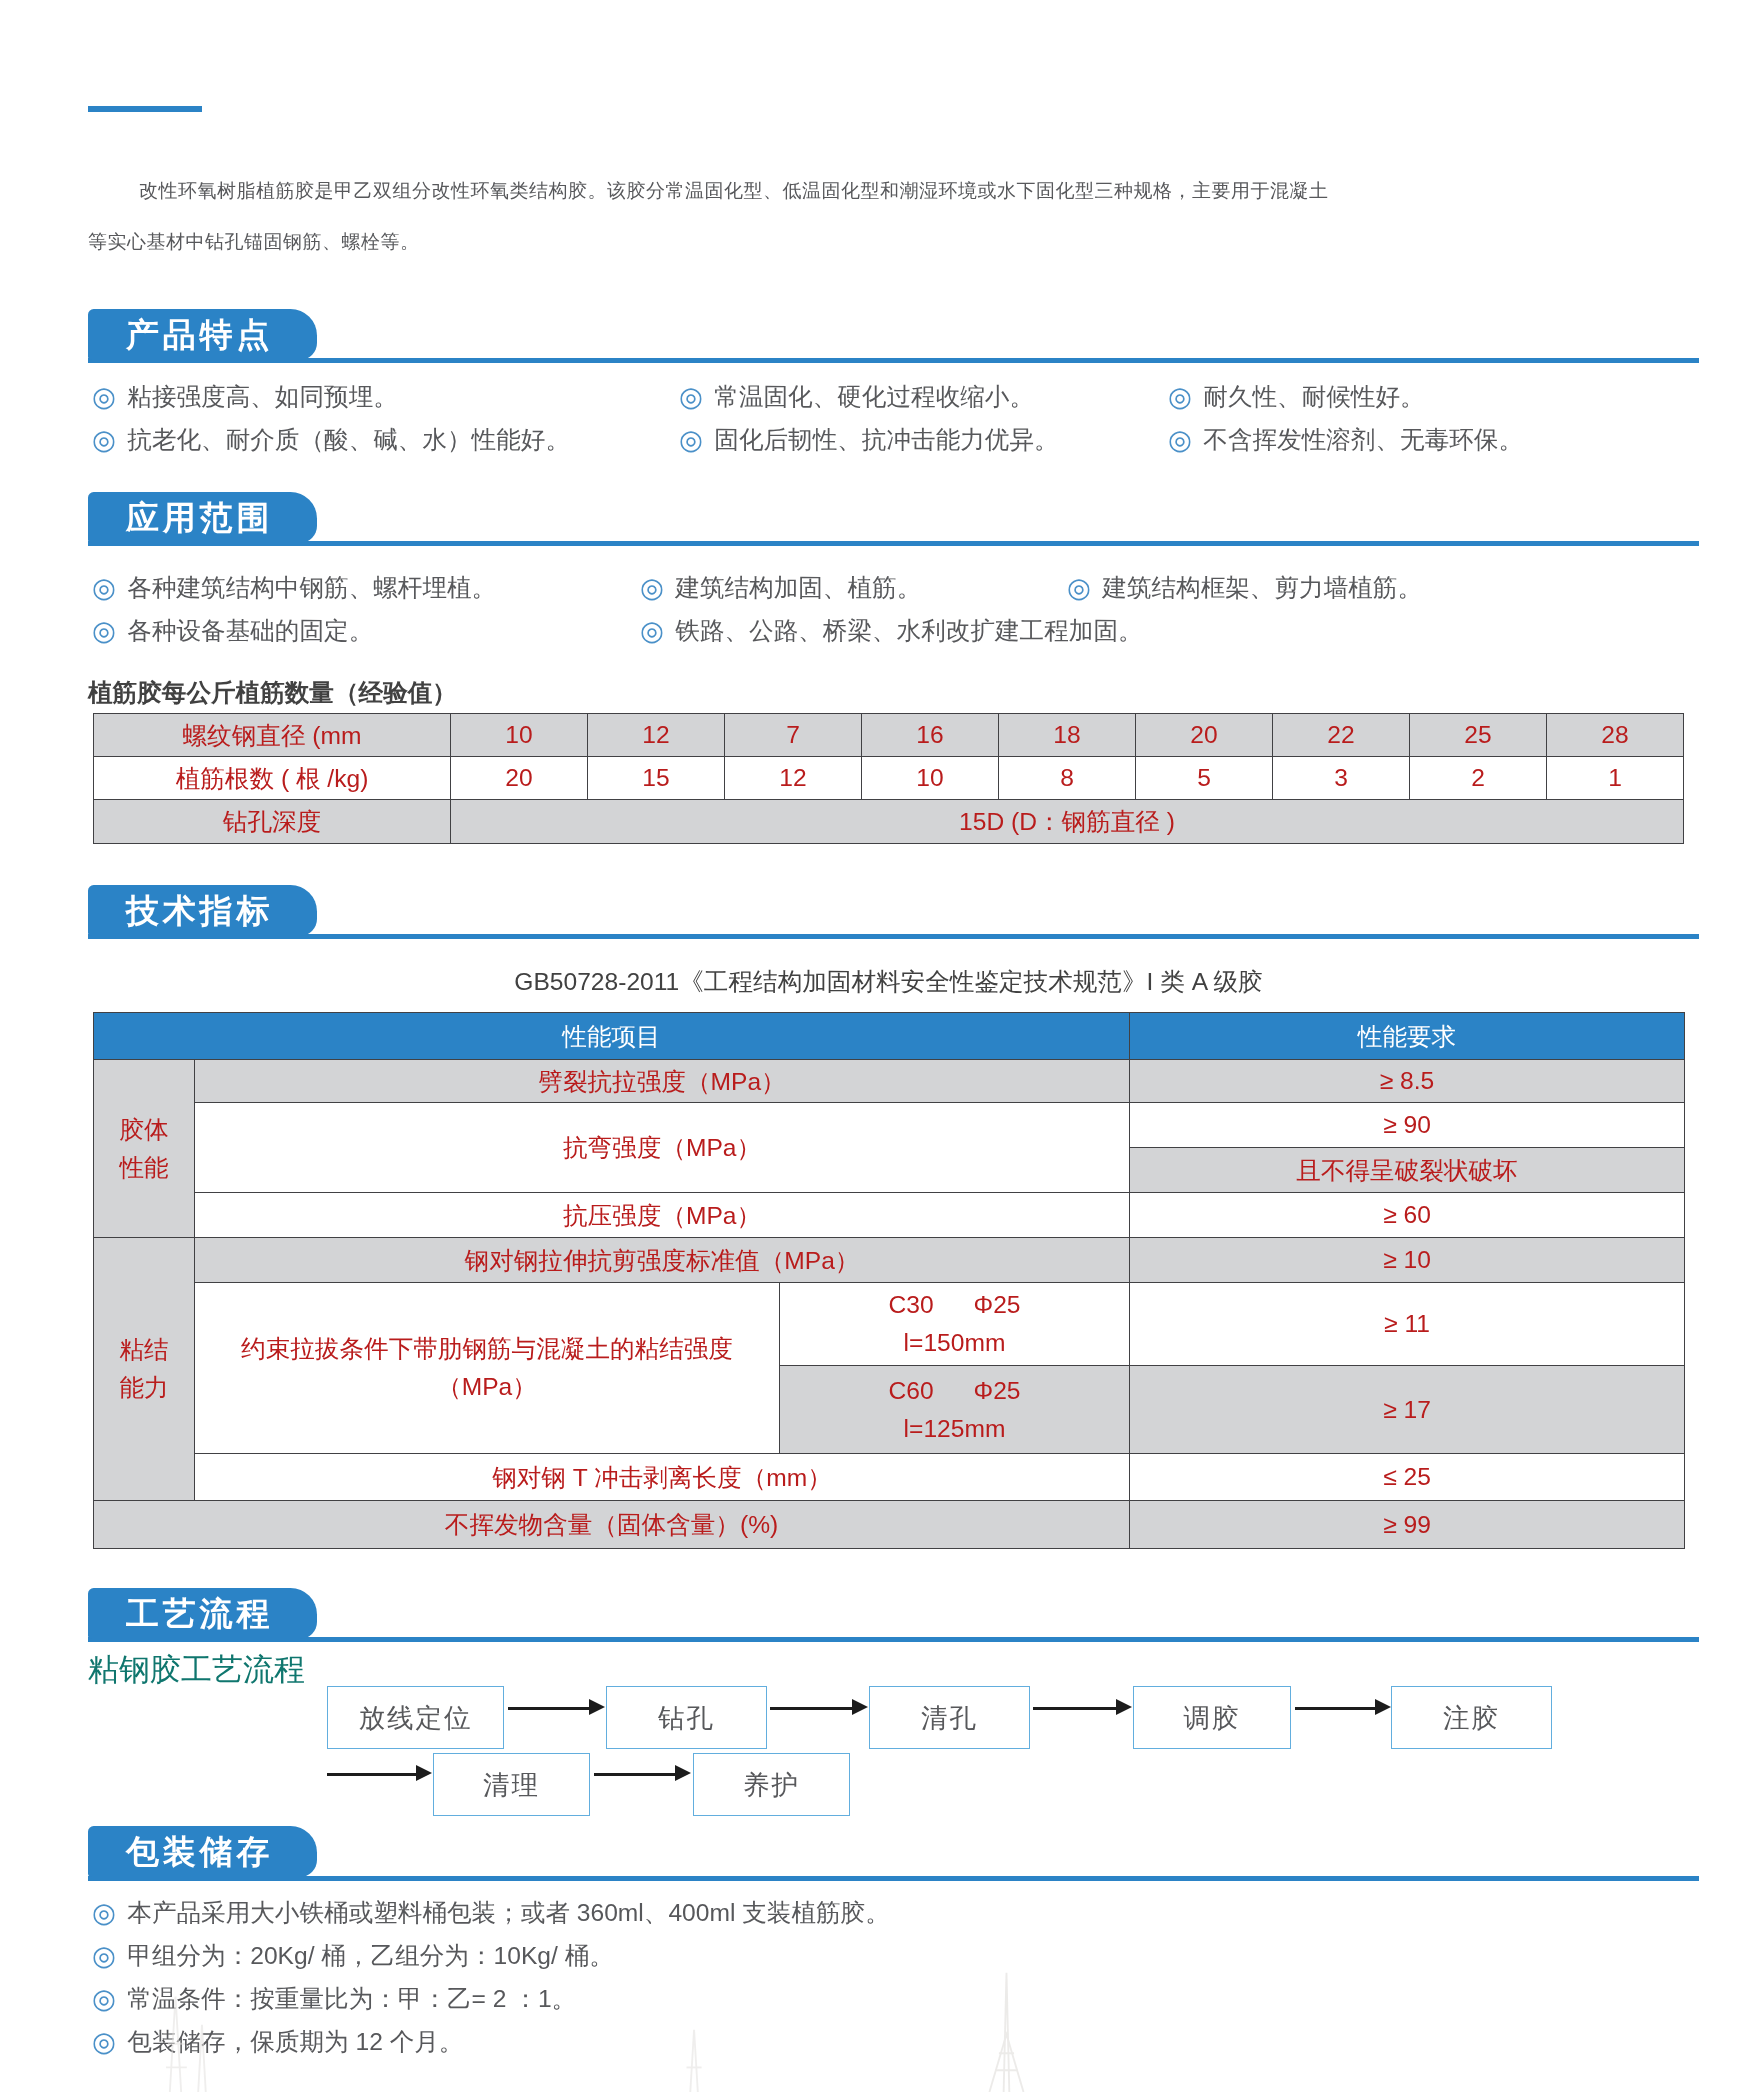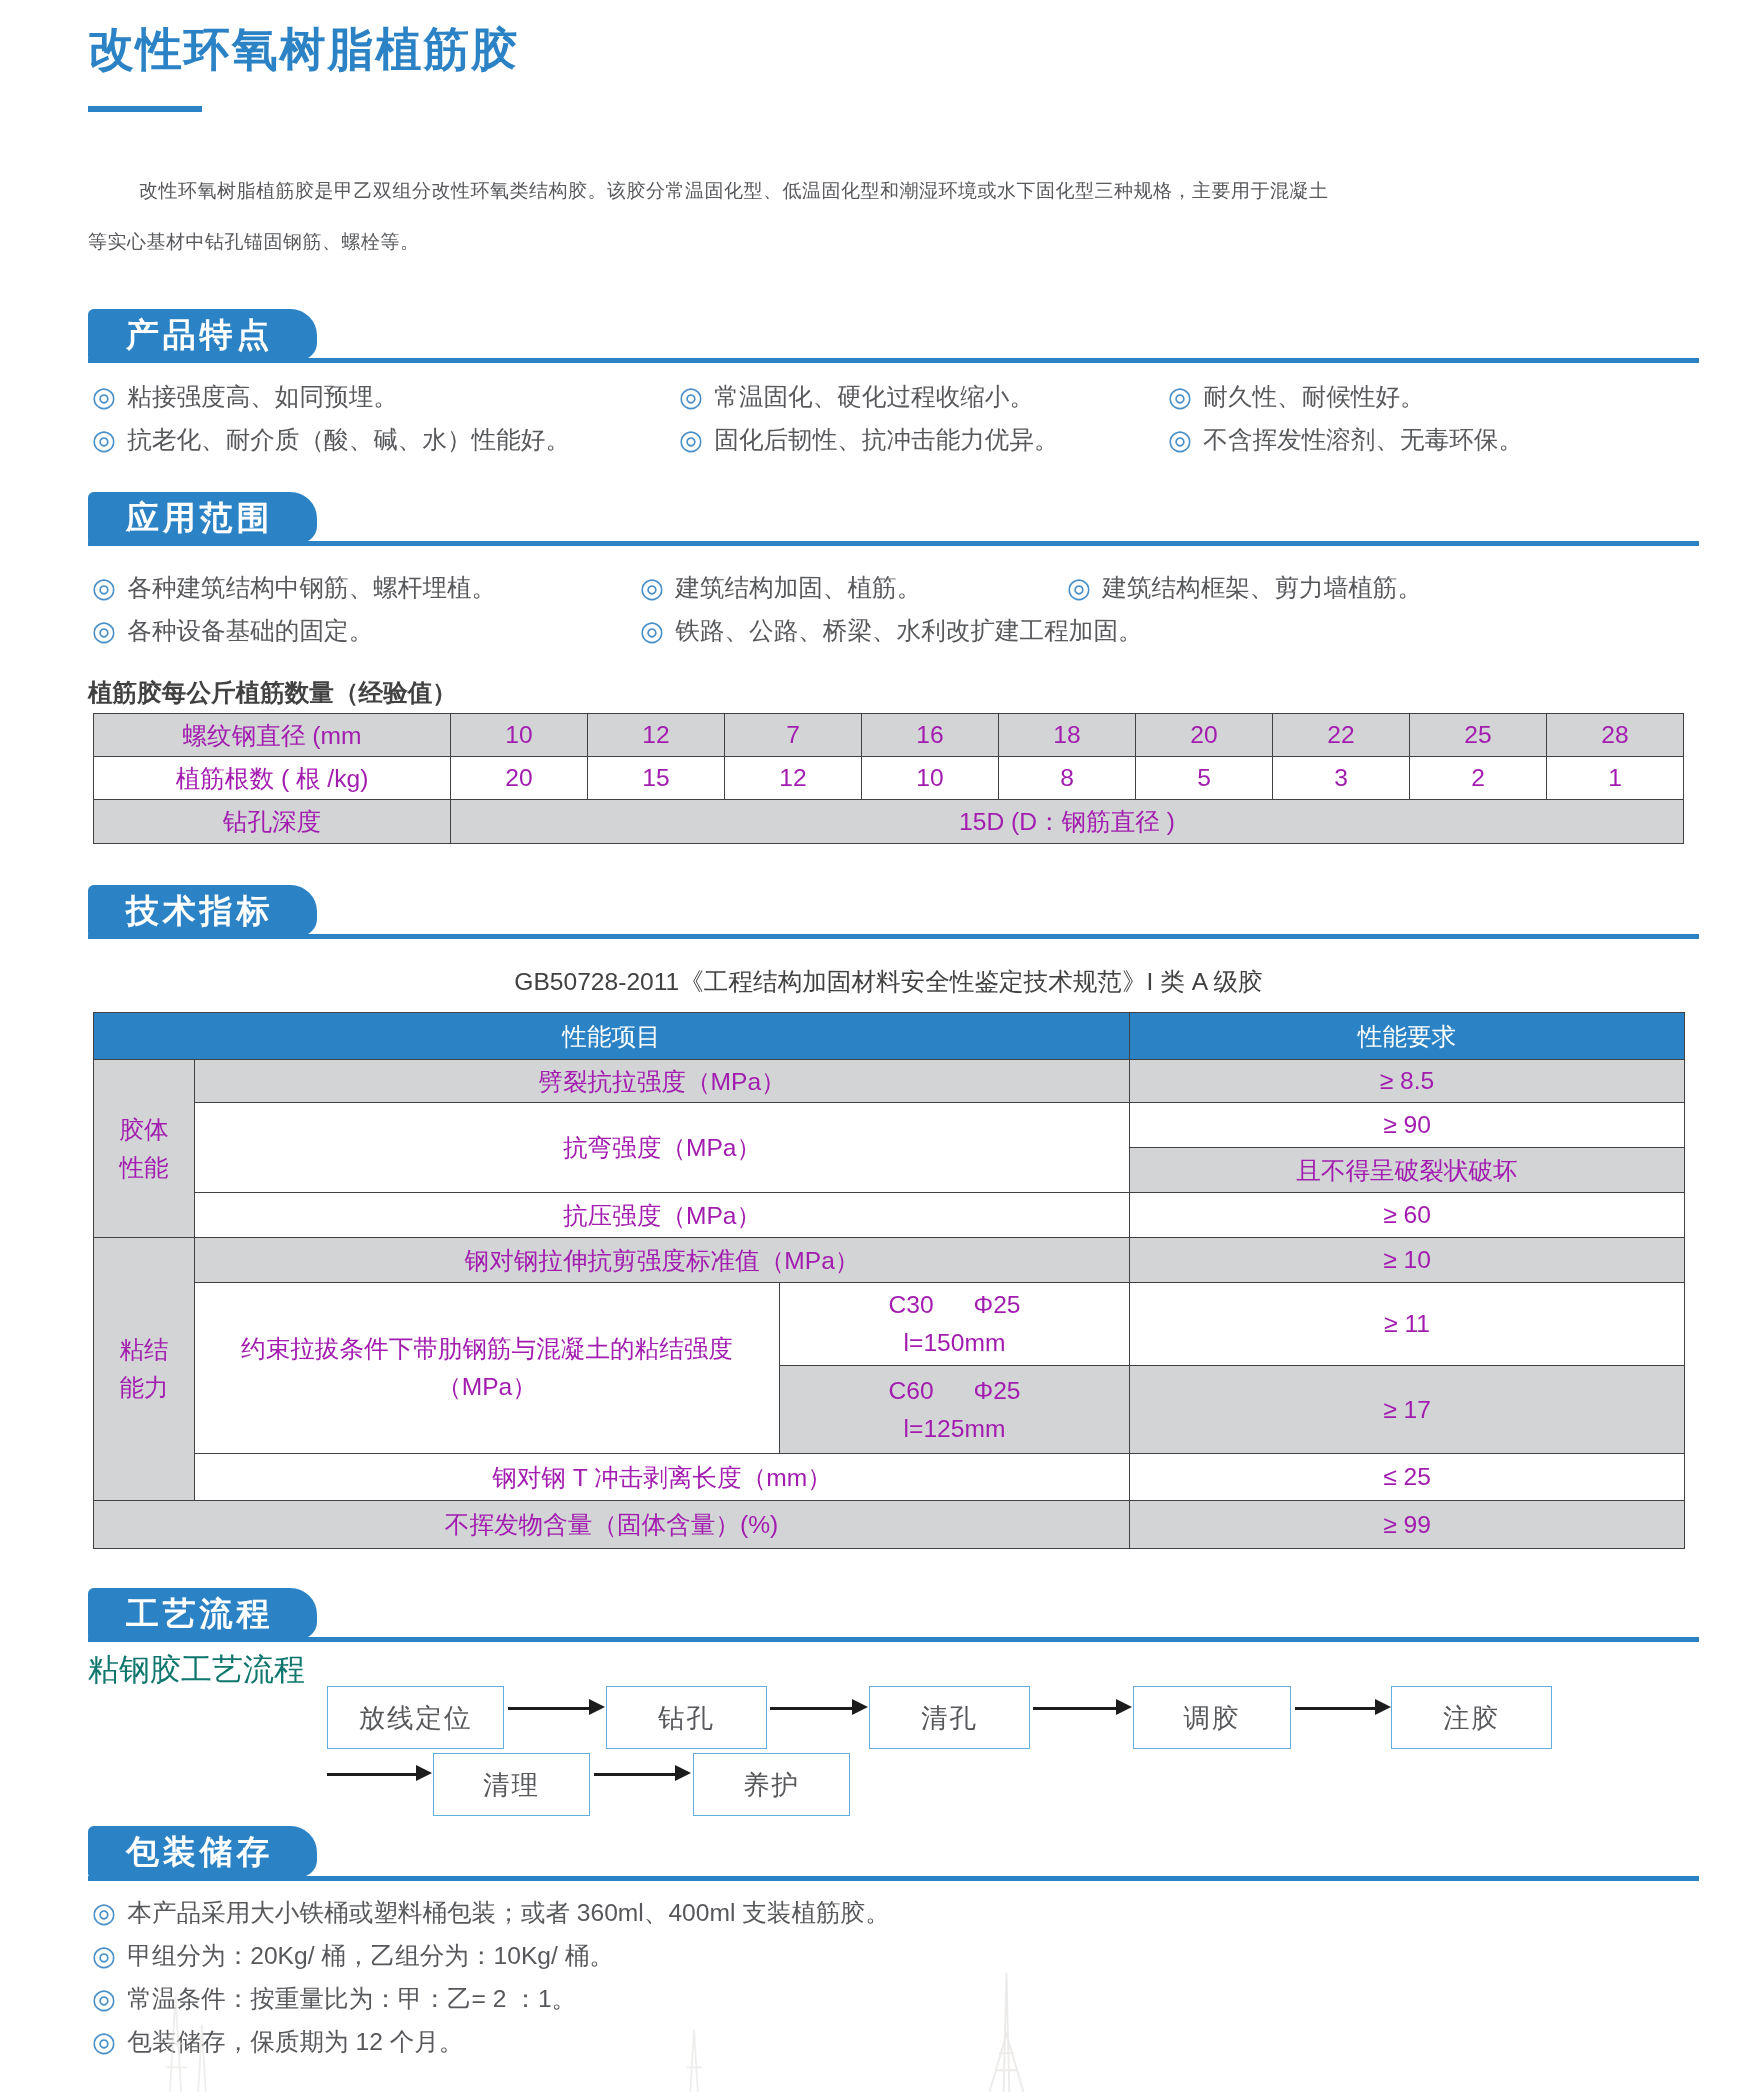--- a/index.html
+++ b/index.html
@@ -25,21 +25,21 @@
 
   
   .bullet-col{display:flex;flex-direction:column;}
   .bullet-item{height:43px;display:flex;align-items:center;font-size:24.6px;color:#57585b;}
   .bullet-mark{color:#4a90c8;font-size:27.4px;margin-right:11.4px;line-height:1;}
 
   
   .caption-bold{left:88px;top:676px;font-size:24.6px;font-weight:bold;color:#414141;}
   table{border-collapse:collapse;table-layout:fixed;}
   td,th{border:1.9px solid #414144;text-align:center;vertical-align:middle;
-        font-size:24.6px;color:#a21caf;font-weight:normal;padding:0;overflow:hidden;}
+        font-size:24.6px;color:#b91c1c;font-weight:normal;padding:0;overflow:hidden;}
   .gray{background:#d3d4d6;}
   .white{background:#ffffff;}
   .blue-head{background:#2b83c6;color:#ffffff;}
   #rebar-table{left:93px;top:713px;width:1591px;}
   #rebar-table tr{height:43px;}
   #rebar-table tr.r3{height:44px;}
 
   #spec-table{left:93px;top:1012px;width:1591px;}
   .h50{height:47px;} .h45{height:43px;} .h48{height:45px;}
   .h88{height:83px;} .h93{height:88px;} .h51{height:48px;}
@@ -63,21 +63,20 @@
   #packaging-list{left:92px;top:1891px;}
 
   
   .watermark{opacity:0.55;}
 </style>
 </head>
 <body>
 
 <div id="page">
 
-  <div class="abs doc-title">改性环氧树脂植筋胶</div>
   <div class="abs title-underline"></div>
 
   <div class="abs intro-line intro-1">改性环氧树脂植筋胶是甲乙双组分改性环氧类结构胶。该胶分常温固化型、低温固化型和潮湿环境或水下固化型三种规格，主要用于混凝土</div>
   <div class="abs intro-line intro-2">等实心基材中钻孔锚固钢筋、螺栓等。</div>
 
   <div class="abs badge" style="top:309px;">产品特点</div>
   <div class="abs section-line" style="top:358px;"></div>
   <div class="abs bullet-col" style="left:92px;top:375px;">
     <div class="bullet-item">
         <span class="bullet-mark">◎</span>

